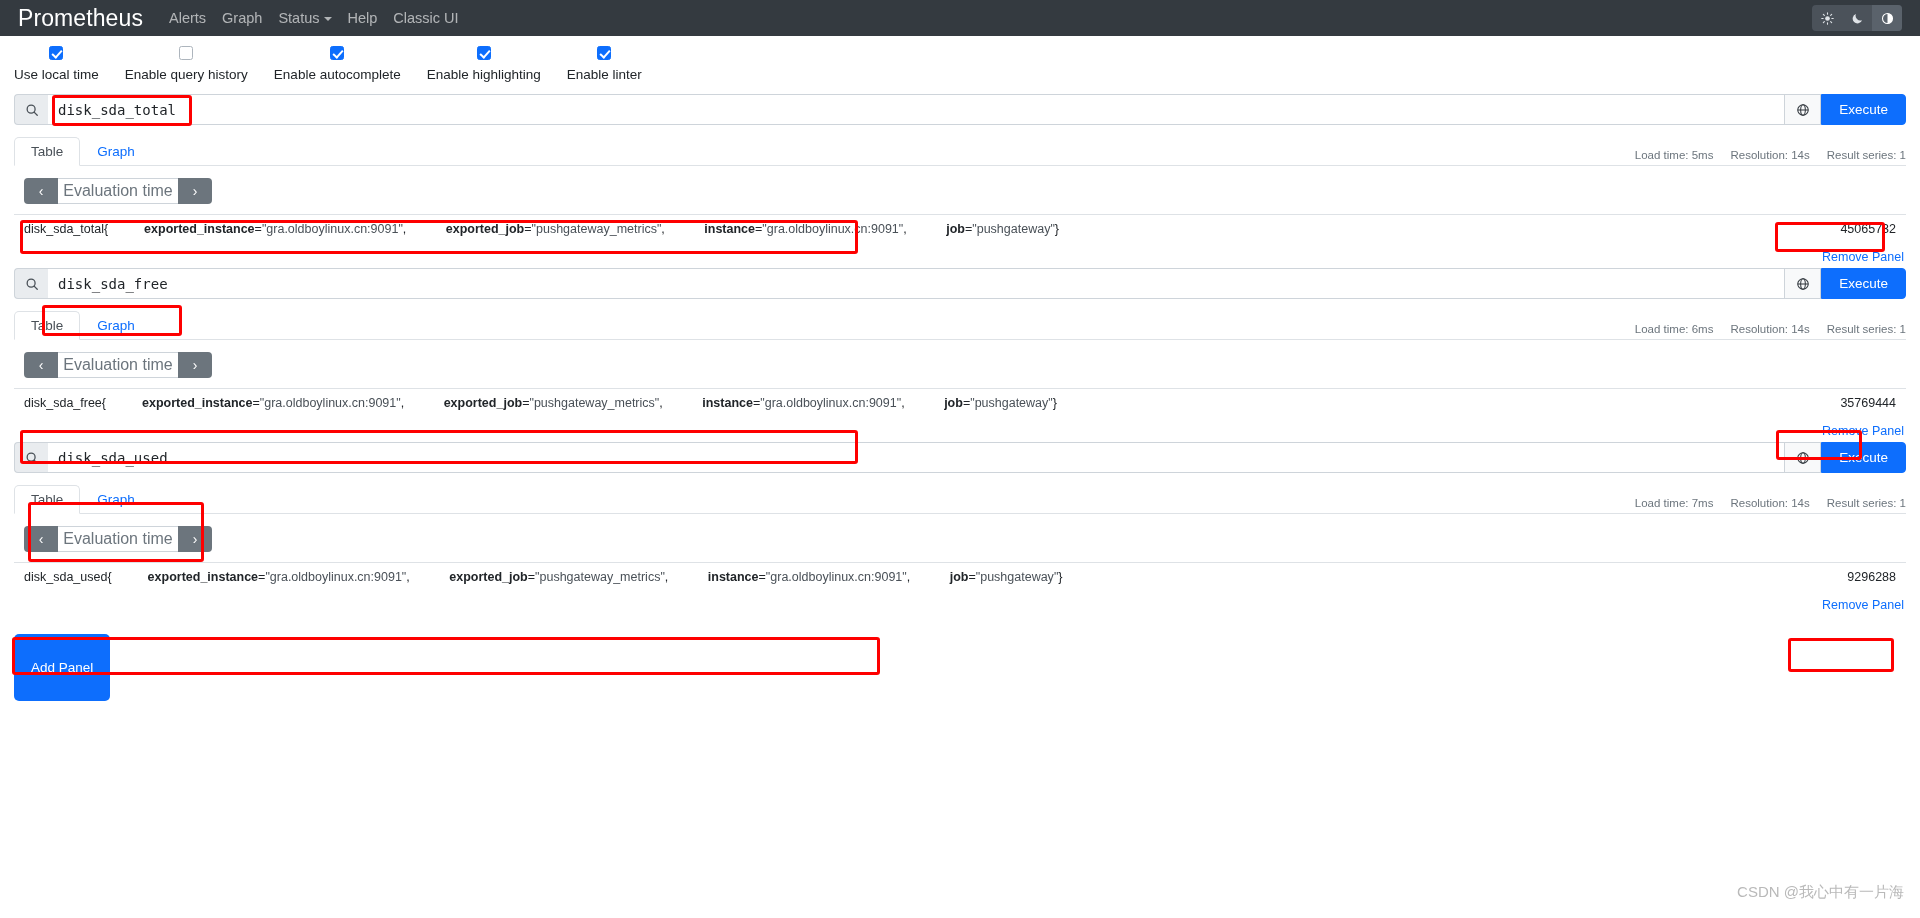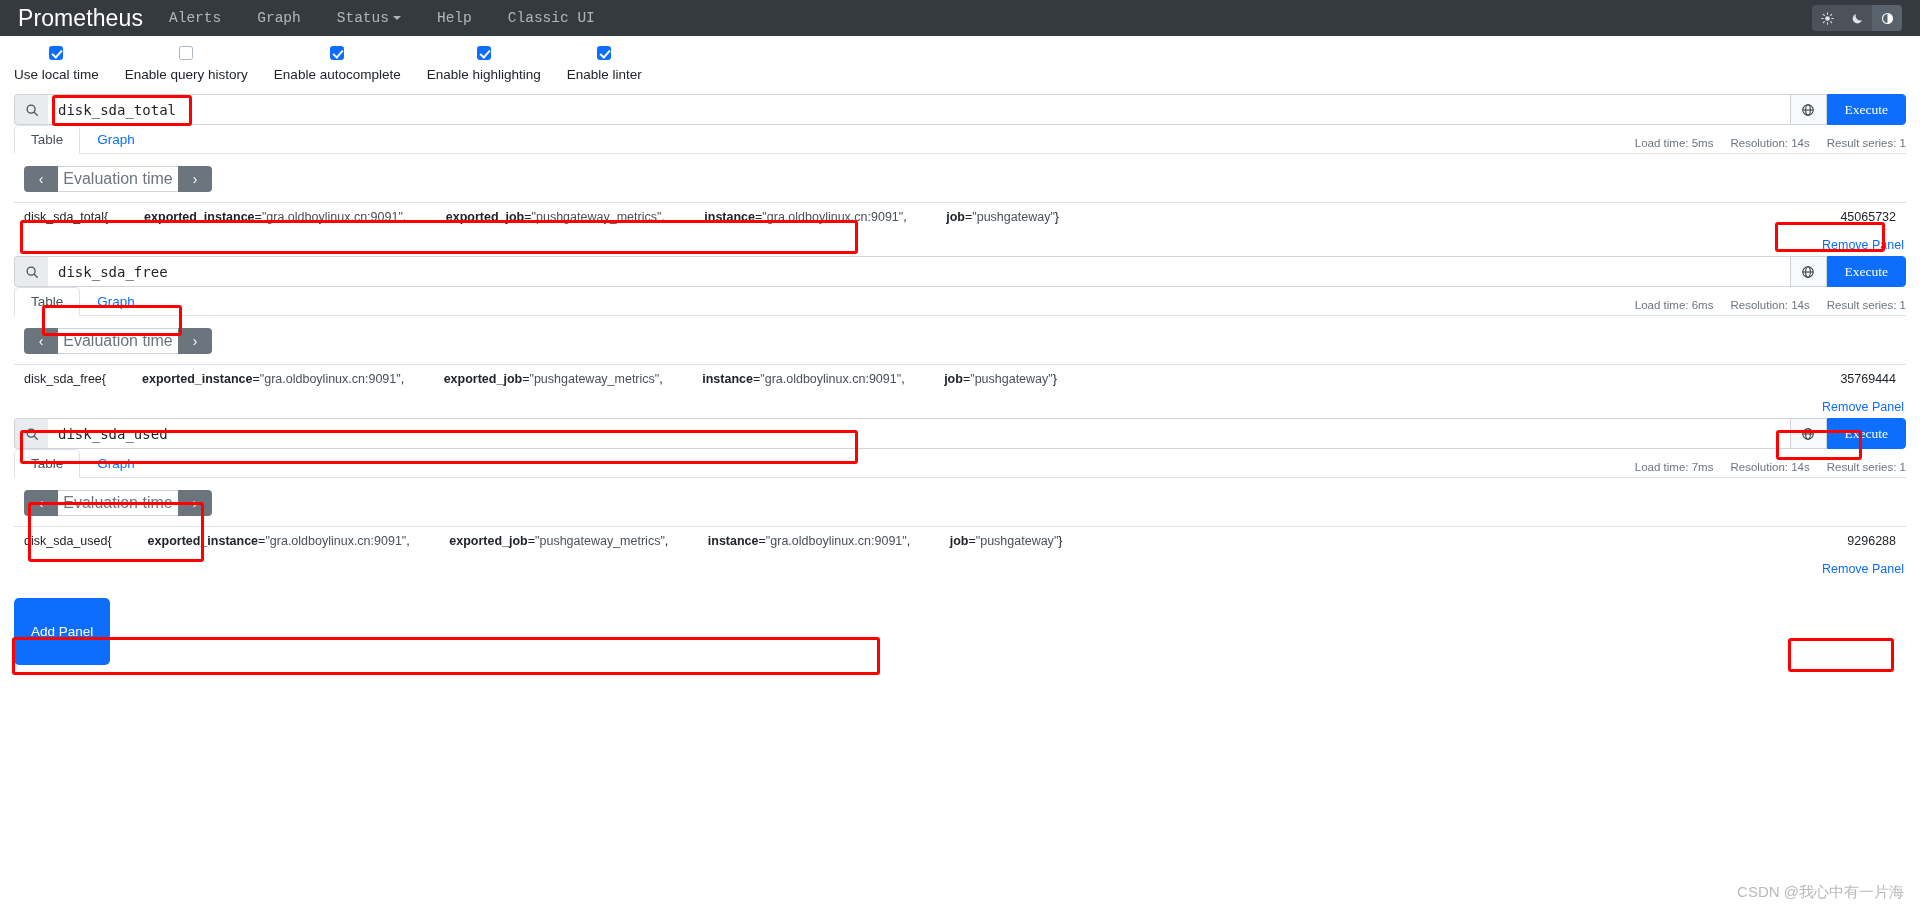--- a/index.html
+++ b/index.html
@@ -13,21 +13,21 @@
     overflow:hidden;
     position:relative;
   }
 
   
   .navbar {
     height:36px; background:#343a40; display:flex; align-items:center;
     padding:0 18px; color:#fff;
   }
   .brand { font-size:23px; color:#fff; margin-right:26px; letter-spacing:.1px; }
-  .nav-links { display:flex; align-items:flex-start; gap:36px;font-family:Liberation Mono, monospace; }
+  .nav-links { display:flex; align-items:flex-start; gap:16px; }
   .nav-link { color:rgba(255,255,255,.62); font-size:14.5px; cursor:pointer; }
   .caret {
     display:inline-block; width:0; height:0; margin-left:4px;
     border-left:4px solid transparent; border-right:4px solid transparent;
     border-top:4px solid rgba(255,255,255,.62); vertical-align:middle;
   }
   .nav-spacer { flex:1; }
   .theme-group { display:flex; border-radius:4px; overflow:hidden; background:#4b525a; }
   .theme-btn {
     width:30px; height:26px; display:flex; align-items:center; justify-content:center;
@@ -63,24 +63,24 @@
     flex:1; border:1px solid #ced4da; border-left:none; background:#fff;
     display:flex; align-items:center; padding:0 10px;
     font-family:"DejaVu Sans Mono", monospace; font-size:14px; color:#212529;
   }
   .btn-globe {
     width:36px; background:#f8f9fa; border:1px solid #ced4da; border-left:none;
     display:flex; align-items:center; justify-content:center; cursor:pointer; color:#495057;
   }
   .btn-execute {
     background:#0d6efd; color:#fff; border:1px solid #0d6efd; border-radius:0 4px 4px 0;
-    padding:4px 17px; display:flex; align-items:center; font-size:13.5px; cursor:pointer;font-family:Liberation Serif, serif;
-  }
-
-  .tabs-row { display:flex; align-items:flex-end; position:relative; }
+    padding:4px 17px; display:flex; align-items:center; font-size:13.5px; cursor:pointer;
+  }
+
+  .tabs-row { display:flex; align-items:flex-end; position:relative; margin-top:12px; }
   .tab {
     padding:6px 16px; font-size:13.5px; border:1px solid transparent;
     border-radius:5px 5px 0 0; cursor:pointer;
   }
   .tab.active { background:#fff; border-color:#dee2e6 #dee2e6 #fff; color:#495057; }
   .tab.link { color:#0d6efd; }
   .tabs-line { position:absolute; left:0; right:0; bottom:0; border-bottom:1px solid #dee2e6; z-index:-1; }
   .stats {
     margin-left:auto; font-size:11.5px; color:#6c757d; display:flex; gap:17px;
     padding-bottom:5px;

